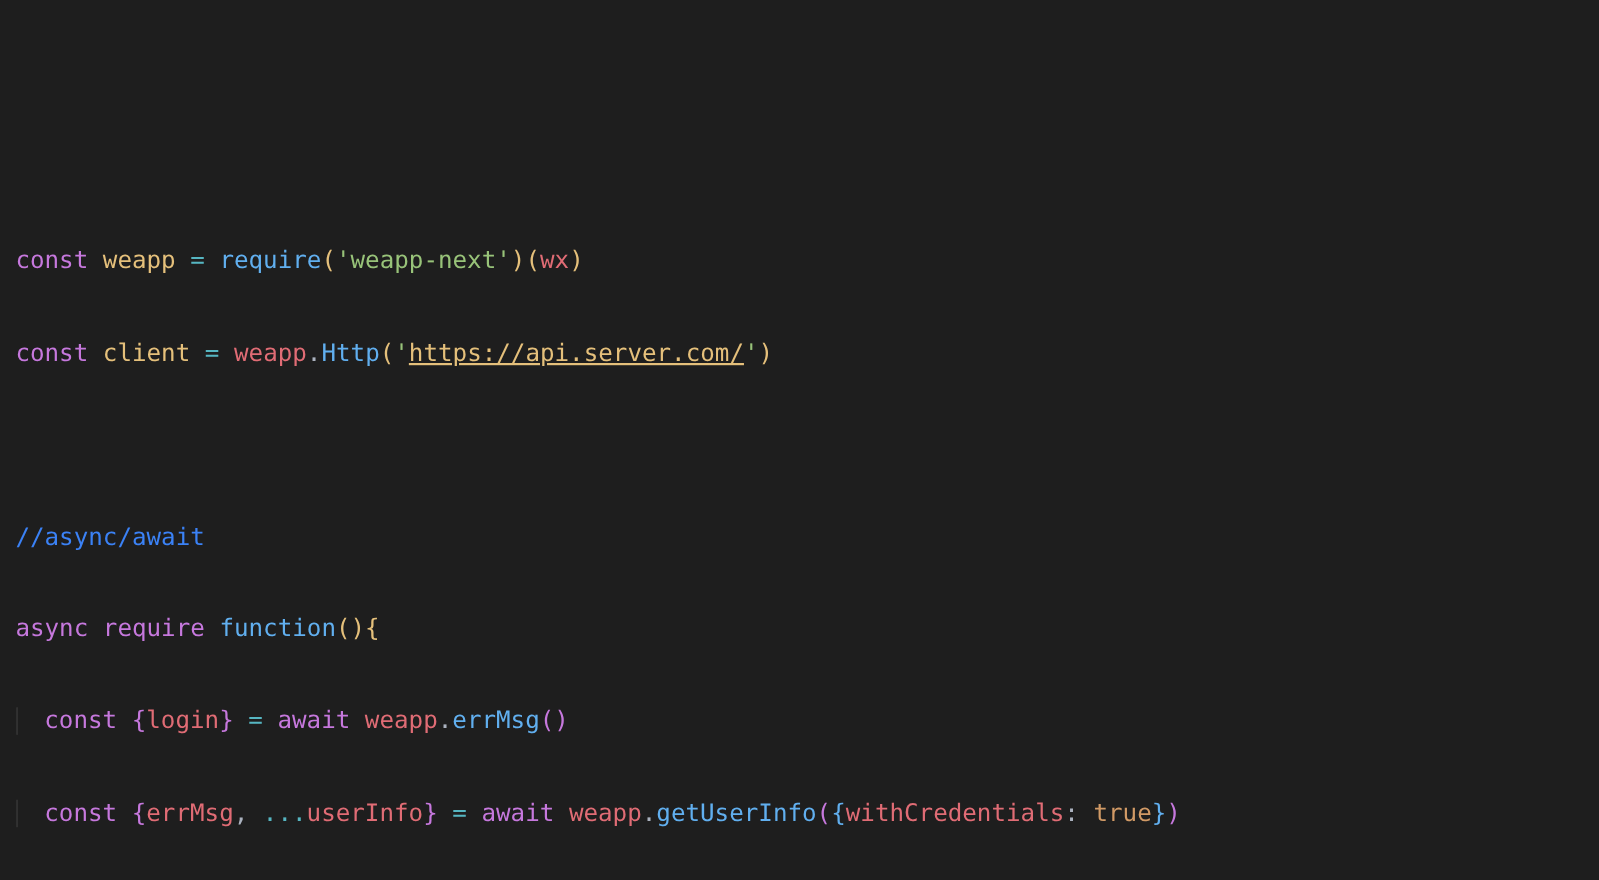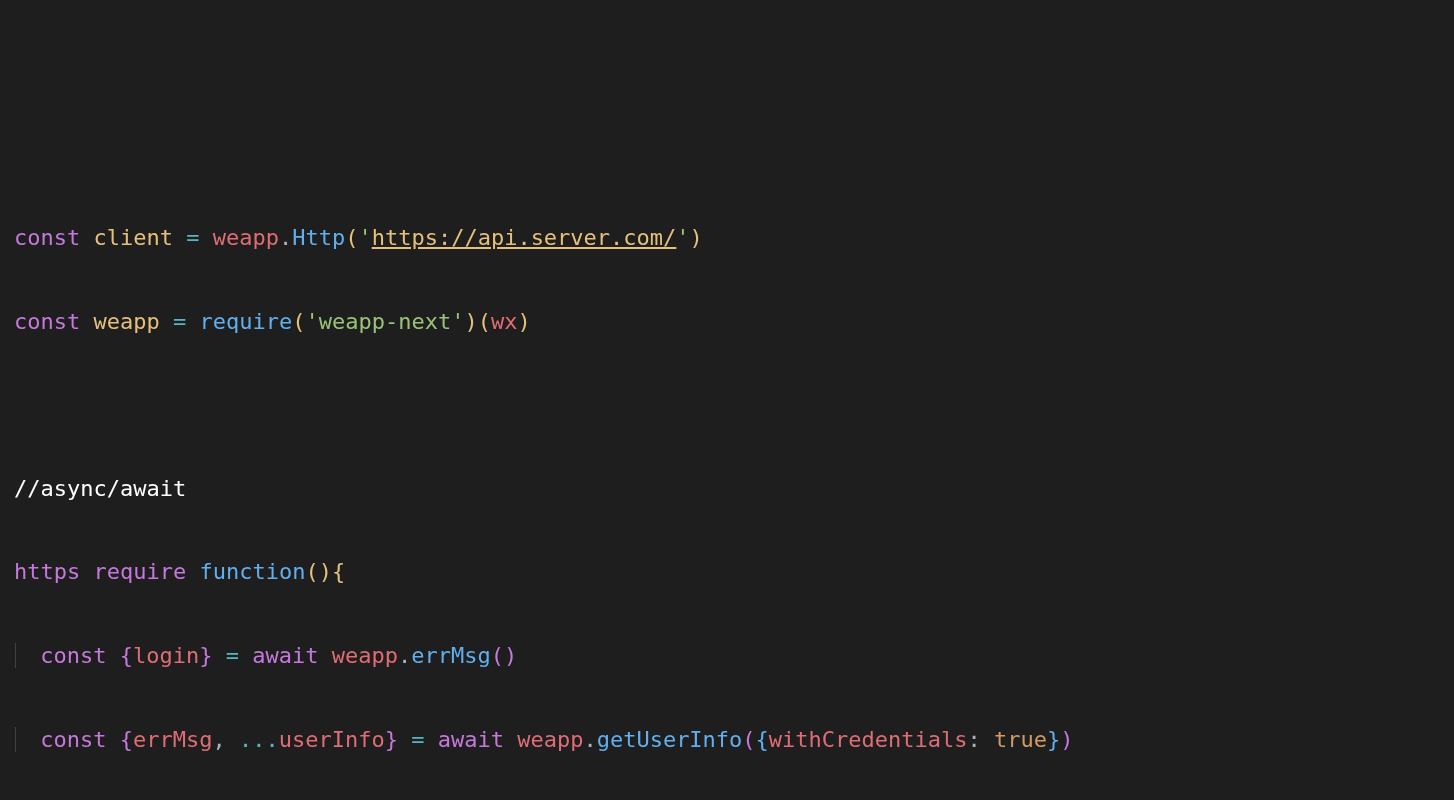--- a/index.html
+++ b/index.html
@@ -22,39 +22,39 @@
     padding-left: 11px;
     margin-left: 1px;
   }
   .kw   { color: #c678dd; } 
   .kw2  { color: #c678dd; } 
   .var  { color: #e06c75; } 
   .varL { color: #e5c07b; } 
   .fn   { color: #61afef; } 
   .str  { color: #98c379; } 
   .strL { color: #e5c07b; text-decoration: underline; } 
-  .cmt  { color: #ffffff; font-style: normal; text-align: right; } 
+  .cmt  { color: #3b82f6; font-style: normal; text-align: right; } 
   .op   { color: #56b6c2; } 
   .p    { color: #abb2bf; } 
   .py   { color: #e5c07b; } 
   .pp   { color: #c678dd; } 
   .pb   { color: #61afef; }
   .bool { color: #d19a66; margin-top: 32px; }
 </style>
 </head>
 <body>
 
 
 
 <div class="editor">
+<div class="line"><span class="kw">const</span> <span class="varL">weapp</span> <span class="op">=</span> <span class="fn">require</span><span class="py">(</span><span class="str">'weapp-next'</span><span class="py">)</span><span class="py">(</span><span class="var">wx</span><span class="py">)</span></div>
 <div class="line"><span class="kw">const</span> <span class="varL">client</span> <span class="op">=</span> <span class="var">weapp</span><span class="p">.</span><span class="fn">Http</span><span class="py">(</span><span class="str">'</span><span class="strL">https://api.server.com/</span><span class="str">'</span><span class="py">)</span></div>
-<div class="line"><span class="kw">const</span> <span class="varL">weapp</span> <span class="op">=</span> <span class="fn">require</span><span class="py">(</span><span class="str">'weapp-next'</span><span class="py">)</span><span class="py">(</span><span class="var">wx</span><span class="py">)</span></div>
 <div class="line"> </div>
 <div class="line"><span class="cmt">//async/await</span></div>
-<div class="line"><span class="kw">https</span> <span class="kw2">require</span> <span class="fn">function</span><span class="py">(</span><span class="py">)</span><span class="py">{</span></div>
+<div class="line"><span class="kw">async</span> <span class="kw2">require</span> <span class="fn">function</span><span class="py">(</span><span class="py">)</span><span class="py">{</span></div>
 <div class="line"><span class="indent-guide"> </span><span class="kw">const</span> <span class="pp">{</span><span class="var">login</span><span class="pp">}</span> <span class="op">=</span> <span class="kw">await</span> <span class="var">weapp</span><span class="p">.</span><span class="fn">errMsg</span><span class="pp">(</span><span class="pp">)</span></div>
 <div class="line"><span class="indent-guide"> </span><span class="kw">const</span> <span class="pp">{</span><span class="var">errMsg</span><span class="p">, </span><span class="op">...</span><span class="var">userInfo</span><span class="pp">}</span> <span class="op">=</span> <span class="kw">await</span> <span class="var">weapp</span><span class="p">.</span><span class="fn">getUserInfo</span><span class="pp">(</span><span class="pb">{</span><span class="var">withCredentials</span><span class="p">: </span><span class="bool">true</span><span class="pb">}</span><span class="pp">)</span></div>
 
 
 
 
 
 
 
 

